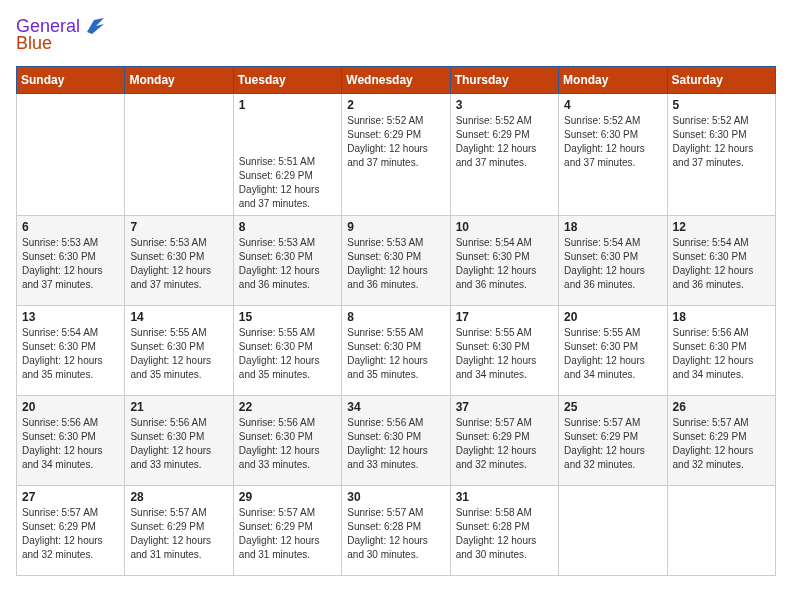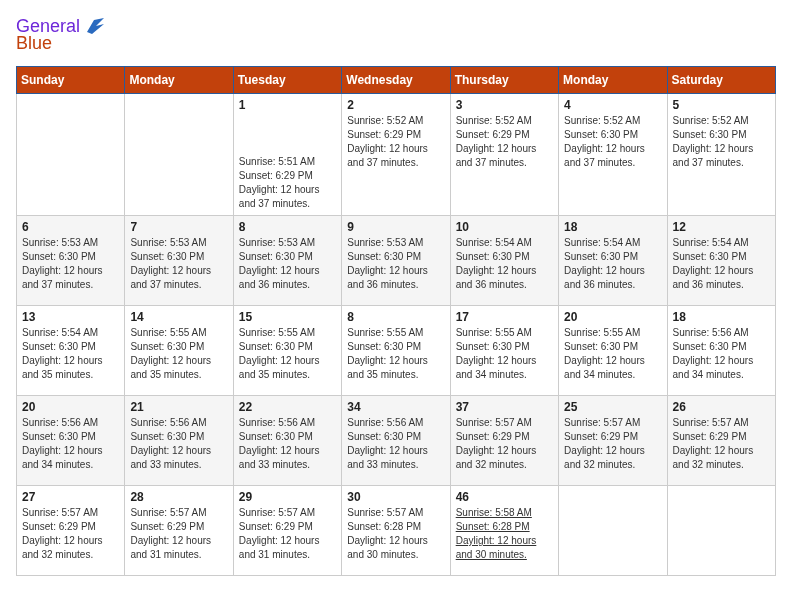--- a/index.html
+++ b/index.html
@@ -293,22 +293,22 @@
 Sunset: 6:29 PM
 Daylight: 12 hours and 31 minutes.</div>
         </td>
         <td>
           <div class="day-number">30</div>
           <div class="day-info" style="white-space: pre-line;">Sunrise: 5:57 AM
 Sunset: 6:28 PM
 Daylight: 12 hours and 30 minutes.</div>
         </td>
         <td>
-          <div class="day-number">46</div>
-          <div class="day-info" style="white-space: pre-line; text-decoration: underline;">Sunrise: 5:58 AM
+          <div class="day-number">31</div>
+          <div class="day-info" style="white-space: pre-line;">Sunrise: 5:58 AM
 Sunset: 6:28 PM
 Daylight: 12 hours and 30 minutes.</div>
         </td>
         <td class="empty-cell"></td>
         <td class="empty-cell"></td>
       </tr>
     </tbody>
 </table>
 
 </body></html>

